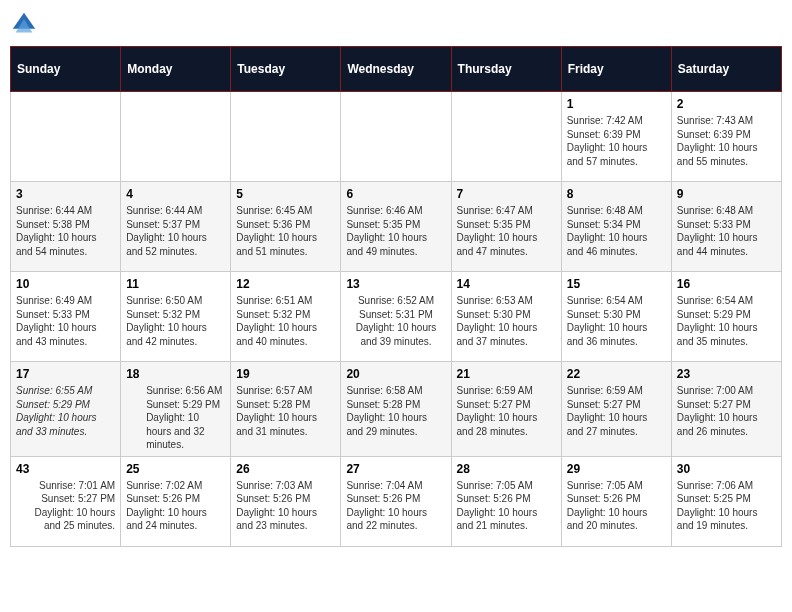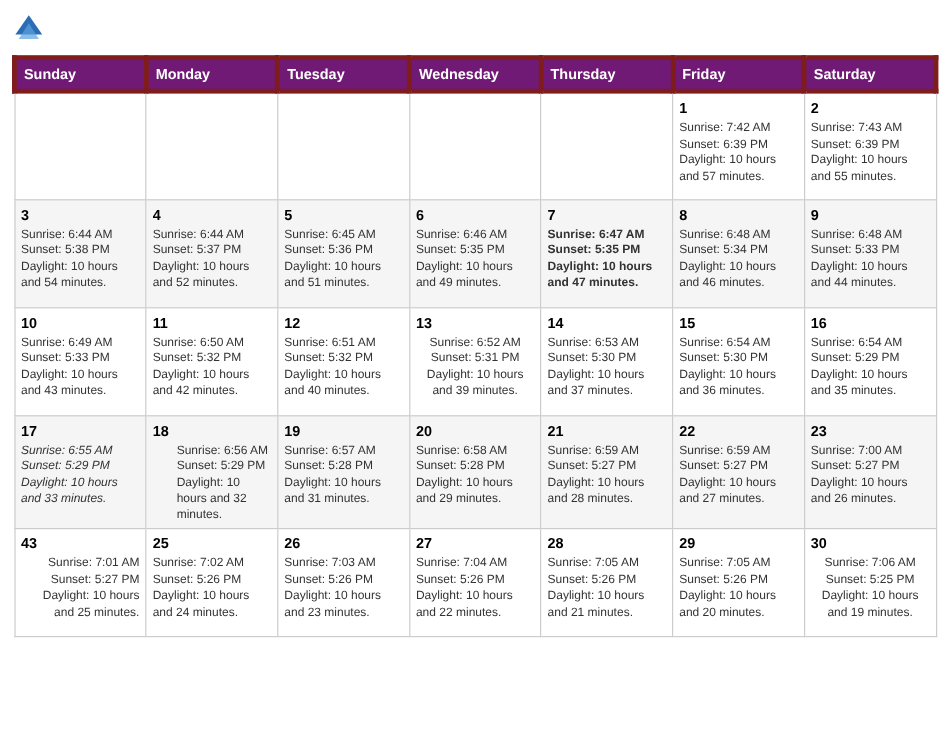--- a/index.html
+++ b/index.html
@@ -43,27 +43,27 @@
     .location {
       font-size: 14px;
       color: #555;
     }
     .calendar {
       width: 100%;
       border-collapse: collapse;
       border: 1px solid #ccc;
     }
     .calendar th {
-      background: #701a75;
+      background: #0f172a;
       color: #fff;
       font-size: 12px;
       font-weight: bold;
-      padding: 5px 6px;
+      padding: 15px 6px;
       text-align: left;
-      border: 4px solid #7f1d1d;
+      border: 1px solid #7f1d1d;
     }
     .calendar td {
       width: 14.28%;
       vertical-align: top;
       border: 1px solid #ccc;
       padding: 4px 5px;
       font-size: 10px;
       line-height: 1.35;
       height: 90px;
       background: #fff;
@@ -157,21 +157,21 @@
 Daylight: 10 hours and 51 minutes.</div>
         </td>
         <td>
           <span class="day-number">6</span>
           <div class="day-info" style="white-space: pre-line;">Sunrise: 6:46 AM
 Sunset: 5:35 PM
 Daylight: 10 hours and 49 minutes.</div>
         </td>
         <td>
           <span class="day-number">7</span>
-          <div class="day-info" style="white-space: pre-line; font-weight: bold;">Sunrise: 6:47 AM
+          <div class="day-info" style="white-space: pre-line;">Sunrise: 6:47 AM
 Sunset: 5:35 PM
 Daylight: 10 hours and 47 minutes.</div>
         </td>
         <td>
           <span class="day-number">8</span>
           <div class="day-info" style="white-space: pre-line;">Sunrise: 6:48 AM
 Sunset: 5:34 PM
 Daylight: 10 hours and 46 minutes.</div>
         </td>
         <td>
@@ -301,19 +301,19 @@
 Daylight: 10 hours and 21 minutes.</div>
         </td>
         <td>
           <span class="day-number">29</span>
           <div class="day-info" style="white-space: pre-line;">Sunrise: 7:05 AM
 Sunset: 5:26 PM
 Daylight: 10 hours and 20 minutes.</div>
         </td>
         <td>
           <span class="day-number">30</span>
-          <div class="day-info" style="white-space: pre-line; text-align: center;">Sunrise: 7:06 AM
+          <div class="day-info" style="white-space: pre-line;">Sunrise: 7:06 AM
 Sunset: 5:25 PM
 Daylight: 10 hours and 19 minutes.</div>
         </td>
       </tr>
     </tbody>
 </table>
 
 </body></html>

